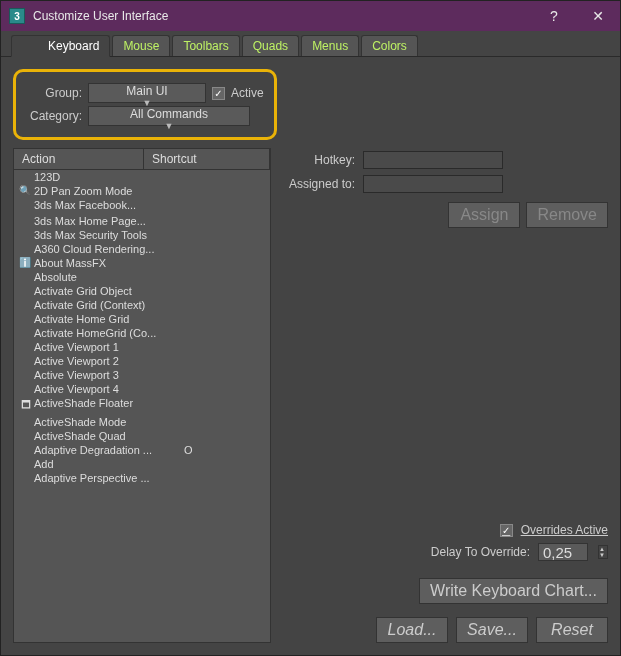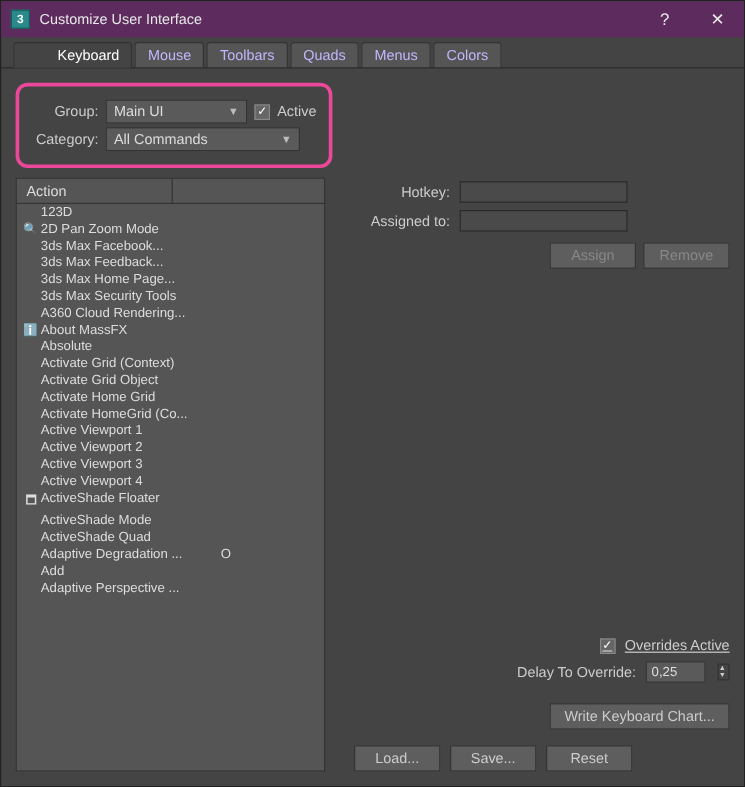--- a/index.html
+++ b/index.html
@@ -28,59 +28,59 @@
   align-items: center; justify-content: center;
   color: #e8e8e8; font-size: 14px;
 }
 .tabbar {
   height: 26px; display: flex;
   padding: 4px 10px 0 10px; gap: 2px;
   border-bottom: 1px solid #2a2a2a;
 }
 .tab {
   padding: 3px 10px; font-size: 12px;
-  color: #c4b5fd; background: #555;
+  color: #bef264; background: #555;
   border-top-left-radius: 3px; border-top-right-radius: 3px;
   display: flex; align-items: center;
   border: 1px solid #333; border-bottom: none;
 }
 .tab.active { background: #444; color: #fff; border-bottom: 1px solid #444; margin-bottom:-1px;padding-left:36px;}
 .content {
   flex: 1; padding: 12px;
   display: flex; flex-direction: column;
 }
 .top-row {
   display: flex; gap: 14px;
 }
 .highlight-box {
-  border: 3px solid #ec4899;
+  border: 3px solid #eab308;
   border-radius: 10px;
   padding: 8px 10px;
 }
 .form-row {
   display: flex; align-items: center; gap: 6px;
   margin: 3px 0; font-size: 12px; color: #ccc;
 }
 .label { width: 56px; text-align: right; }
 .select {
   background: #5a5a5a; color: #ddd;
   border: 1px solid #333; height: 20px;
   padding: 0 6px; font-size: 12px;
-  display: flex; align-items: center; justify-content: space-between;
+  display: flex; align-items: center; justify-content: space-between; flex-direction: column;
 }
 .chev { font-size: 9px; color: #bbb; }
 .checkbox {
   width: 13px; height: 13px; border: 1px solid #888;
   background: #666; display: inline-flex;
   align-items: center; justify-content: center;
   font-size: 10px; color: #fff;
 }
 .checkbox.checked::after { content: "✓"; }
 .main-area {
-  flex: 1; display: flex; gap: 24px; margin-top: 8px;
+  flex: 1; display: flex; gap: 4px; margin-top: 8px;
 }
 .list-panel { width: 258px; display: flex; flex-direction: column; }
 .list-header {
   display: flex; background: #555;
   border: 1px solid #333; font-size: 12px;
   color: #ddd;
 }
 .list-header .col { padding: 3px 8px; border-right: 1px solid #333; }
 .col.action { width: 130px; }
 .col.shortcut { flex: 1; }
@@ -100,32 +100,32 @@
 .row-short { flex: 1;}
 .right-panel { flex: 1; display: flex; flex-direction: column; font-size: 12px; color: #ccc;}
 .field-row { display: flex; align-items: center; gap: 8px; margin: 3px 0;}
 .field-label { width: 80px; text-align: right;}
 .text-input {
   background: #4a4a4a; border: 1px solid #2a2a2a;
   height: 18px; flex: 1; max-width:140px;
 }
 .btn {
   background: #5e5e5e; color: #ccc;
-  border: 1px solid #333; font-size: 12px;
+  border: 1px solid #333; font-size: 16px;
   padding: 3px 10px; min-width: 72px; text-align: center;
 }
 .btn.disabled { color: #888; }
 .spacer { flex: 1; }
 .spinner {
   background: #5a5a5a; border: 1px solid #333;
   height: 18px; width: 50px; display: flex; align-items: center;
-  padding: 0 4px; font-size: 11px; color: #ddd;
+  padding: 0 4px; font-size: 15px; color: #ddd;
 }
 .spinner-arrows { width:10px; display:flex; flex-direction:column; font-size:6px; line-height:6px; border:1px solid #333; margin-left:2px;}
-.bottom-buttons { display: flex; gap: 8px; justify-content: flex-start; margin-top: 10px;}
+.bottom-buttons { display: flex; gap: 8px; justify-content: flex-end; margin-top: 10px; font-style: italic;}
 </style>
 </head>
 <body>
 
 <div class="window">
   <div class="titlebar">
     <span class="app-icon">3</span>
     <span class="title">Customize User Interface</span>
     <div class="ctl">?</div>
     <div class="ctl">✕</div>
@@ -159,40 +159,40 @@
             <span class="chev">▼</span>
           </div>
         </div>
       </div>
     </div>
 
     <div class="main-area">
       <div class="list-panel">
         <div class="list-header">
           <div class="col action">Action</div>
+          <div class="col shortcut">Shortcut</div>
         </div>
         <div class="list-body" id="list-body">
             <div class="list-row">
               <span class="row-icon"></span>
               <span class="row-action">123D</span>
               <span class="row-short"></span>
             </div>
             <div class="list-row">
               <span class="row-icon">🔍</span>
               <span class="row-action">2D Pan Zoom Mode</span>
               <span class="row-short"></span>
             </div>
             <div class="list-row">
               <span class="row-icon"></span>
               <span class="row-action">3ds Max Facebook...</span>
               <span class="row-short"></span>
             </div>
             <div class="list-row">
               <span class="row-icon"></span>
-              <span class="row-action">3ds Max Feedback...</span>
               <span class="row-short"></span>
             </div>
             <div class="list-row">
               <span class="row-icon"></span>
               <span class="row-action">3ds Max Home Page...</span>
               <span class="row-short"></span>
             </div>
             <div class="list-row">
               <span class="row-icon"></span>
               <span class="row-action">3ds Max Security Tools</span>
@@ -208,26 +208,26 @@
               <span class="row-action">About MassFX</span>
               <span class="row-short"></span>
             </div>
             <div class="list-row">
               <span class="row-icon"></span>
               <span class="row-action">Absolute</span>
               <span class="row-short"></span>
             </div>
             <div class="list-row">
               <span class="row-icon"></span>
+              <span class="row-action">Activate Grid Object</span>
+              <span class="row-short"></span>
+            </div>
+            <div class="list-row">
+              <span class="row-icon"></span>
               <span class="row-action">Activate Grid (Context)</span>
-              <span class="row-short"></span>
-            </div>
-            <div class="list-row">
-              <span class="row-icon"></span>
-              <span class="row-action">Activate Grid Object</span>
               <span class="row-short"></span>
             </div>
             <div class="list-row">
               <span class="row-icon"></span>
               <span class="row-action">Activate Home Grid</span>
               <span class="row-short"></span>
             </div>
             <div class="list-row">
               <span class="row-icon"></span>
               <span class="row-action">Activate HomeGrid (Co...</span>

